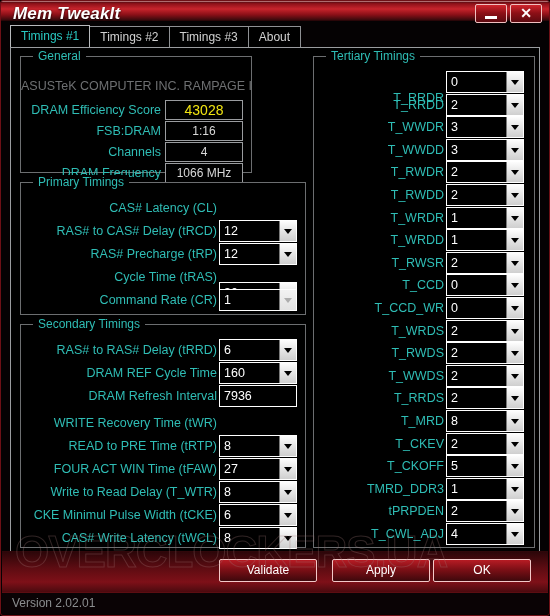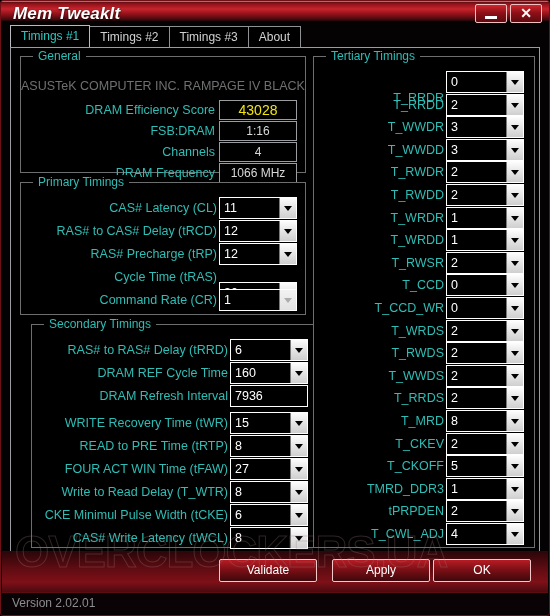--- a/index.html
+++ b/index.html
@@ -325,21 +325,21 @@
 
   <div class="tabstrip">
     <div class="tab active">Timings #1</div>
     <div class="tab">Timings #2</div>
     <div class="tab">Timings #3</div>
     <div class="tab">About</div>
   </div>
 
   <div class="content">
 
-    <div class="panel" style="left:9px; top:8px; width:286px; height:117px;">
+    <div class="panel" style="left:9px; top:8px; width:232px; height:117px;">
       <div class="panel-title">General</div>
       <div class="board">ASUSTeK COMPUTER INC. RAMPAGE IV BLACK EDITION</div>
 
       <div class="row" style="top:42px;">
         <div class="lbl" style="right:90px;">DRAM Efficiency Score</div>
         <div class="ro accent" style="right:8px; top:1px; width:78px;">43028</div>
       </div>
       <div class="row" style="top:63px;">
         <div class="lbl" style="right:90px;">FSB:DRAM</div>
         <div class="ro" style="right:8px; top:1px; width:78px;">1:16</div>
@@ -352,24 +352,20 @@
         <div class="lbl" style="right:90px;">DRAM Frequency</div>
         <div class="ro" style="right:8px; top:1px; width:78px;">1066 MHz</div>
       </div>
     </div>
 
     <div class="panel" style="left:9px; top:134px; width:286px; height:133px;">
       <div class="panel-title">Primary Timings</div>
 
       <div class="row" style="top:14px;">
         <div class="lbl" style="right:88px;">CAS# Latency (CL)</div>
-        <div class="combo" style="right:8px; top:0; width:78px;">
-          <span class="val">11</span>
-          <span class="arrow"></span>
-        </div>
       </div>
       <div class="row" style="top:37px;">
         <div class="lbl" style="right:88px;">RAS# to CAS# Delay (tRCD)</div>
         <div class="combo" style="right:8px; top:0; width:78px;">
           <span class="val">12</span>
           <span class="arrow"></span>
         </div>
       </div>
       <div class="row" style="top:60px;">
         <div class="lbl" style="right:88px;">RAS# Precharge (tRP)</div>
@@ -387,21 +383,21 @@
       </div>
       <div class="row" style="top:106px;">
         <div class="lbl" style="right:88px;">Command Rate (CR)</div>
         <div class="combo disabled" style="right:8px; top:0; width:78px;">
           <span class="val">1</span>
           <span class="arrow"></span>
         </div>
       </div>
     </div>
 
-    <div class="panel" style="left:9px; top:276px; width:286px; height:224px;margin-left:11px;">
+    <div class="panel" style="left:9px; top:276px; width:286px; height:224px;">
       <div class="panel-title">Secondary Timings</div>
 
       <div class="row" style="top:14px;">
         <div class="lbl" style="right:88px;">RAS# to RAS# Delay (tRRD)</div>
         <div class="combo" style="right:8px; top:0; width:78px;">
           <span class="val">6</span>
           <span class="arrow"></span>
         </div>
       </div>
       <div class="row" style="top:37px;">
@@ -410,24 +406,20 @@
           <span class="val">160</span>
           <span class="arrow"></span>
         </div>
       </div>
       <div class="row" style="top:60px;">
         <div class="lbl" style="right:88px;">DRAM Refresh Interval</div>
         <div class="txt" style="right:8px; top:0; width:78px;">7936</div>
       </div>
       <div class="row" style="top:87px;">
         <div class="lbl" style="right:88px;">WRITE Recovery Time (tWR)</div>
-        <div class="combo" style="right:8px; top:0; width:78px;">
-          <span class="val">15</span>
-          <span class="arrow"></span>
-        </div>
       </div>
       <div class="row" style="top:110px;">
         <div class="lbl" style="right:88px;">READ to PRE Time (tRTP)</div>
         <div class="combo" style="right:8px; top:0; width:78px;">
           <span class="val">8</span>
           <span class="arrow"></span>
         </div>
       </div>
       <div class="row" style="top:133px;">
         <div class="lbl" style="right:88px;">FOUR ACT WIN Time (tFAW)</div>

